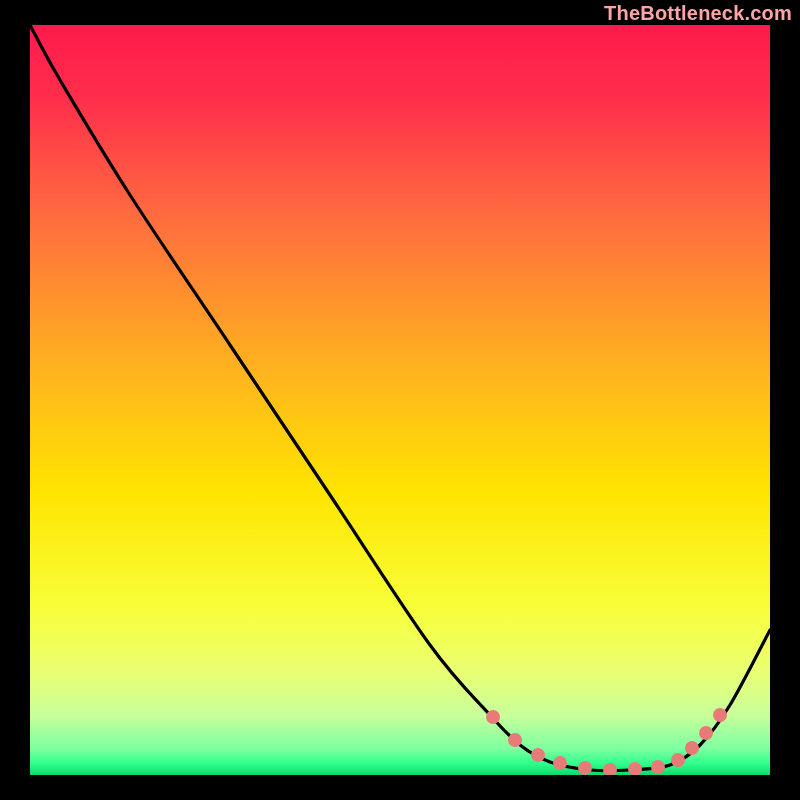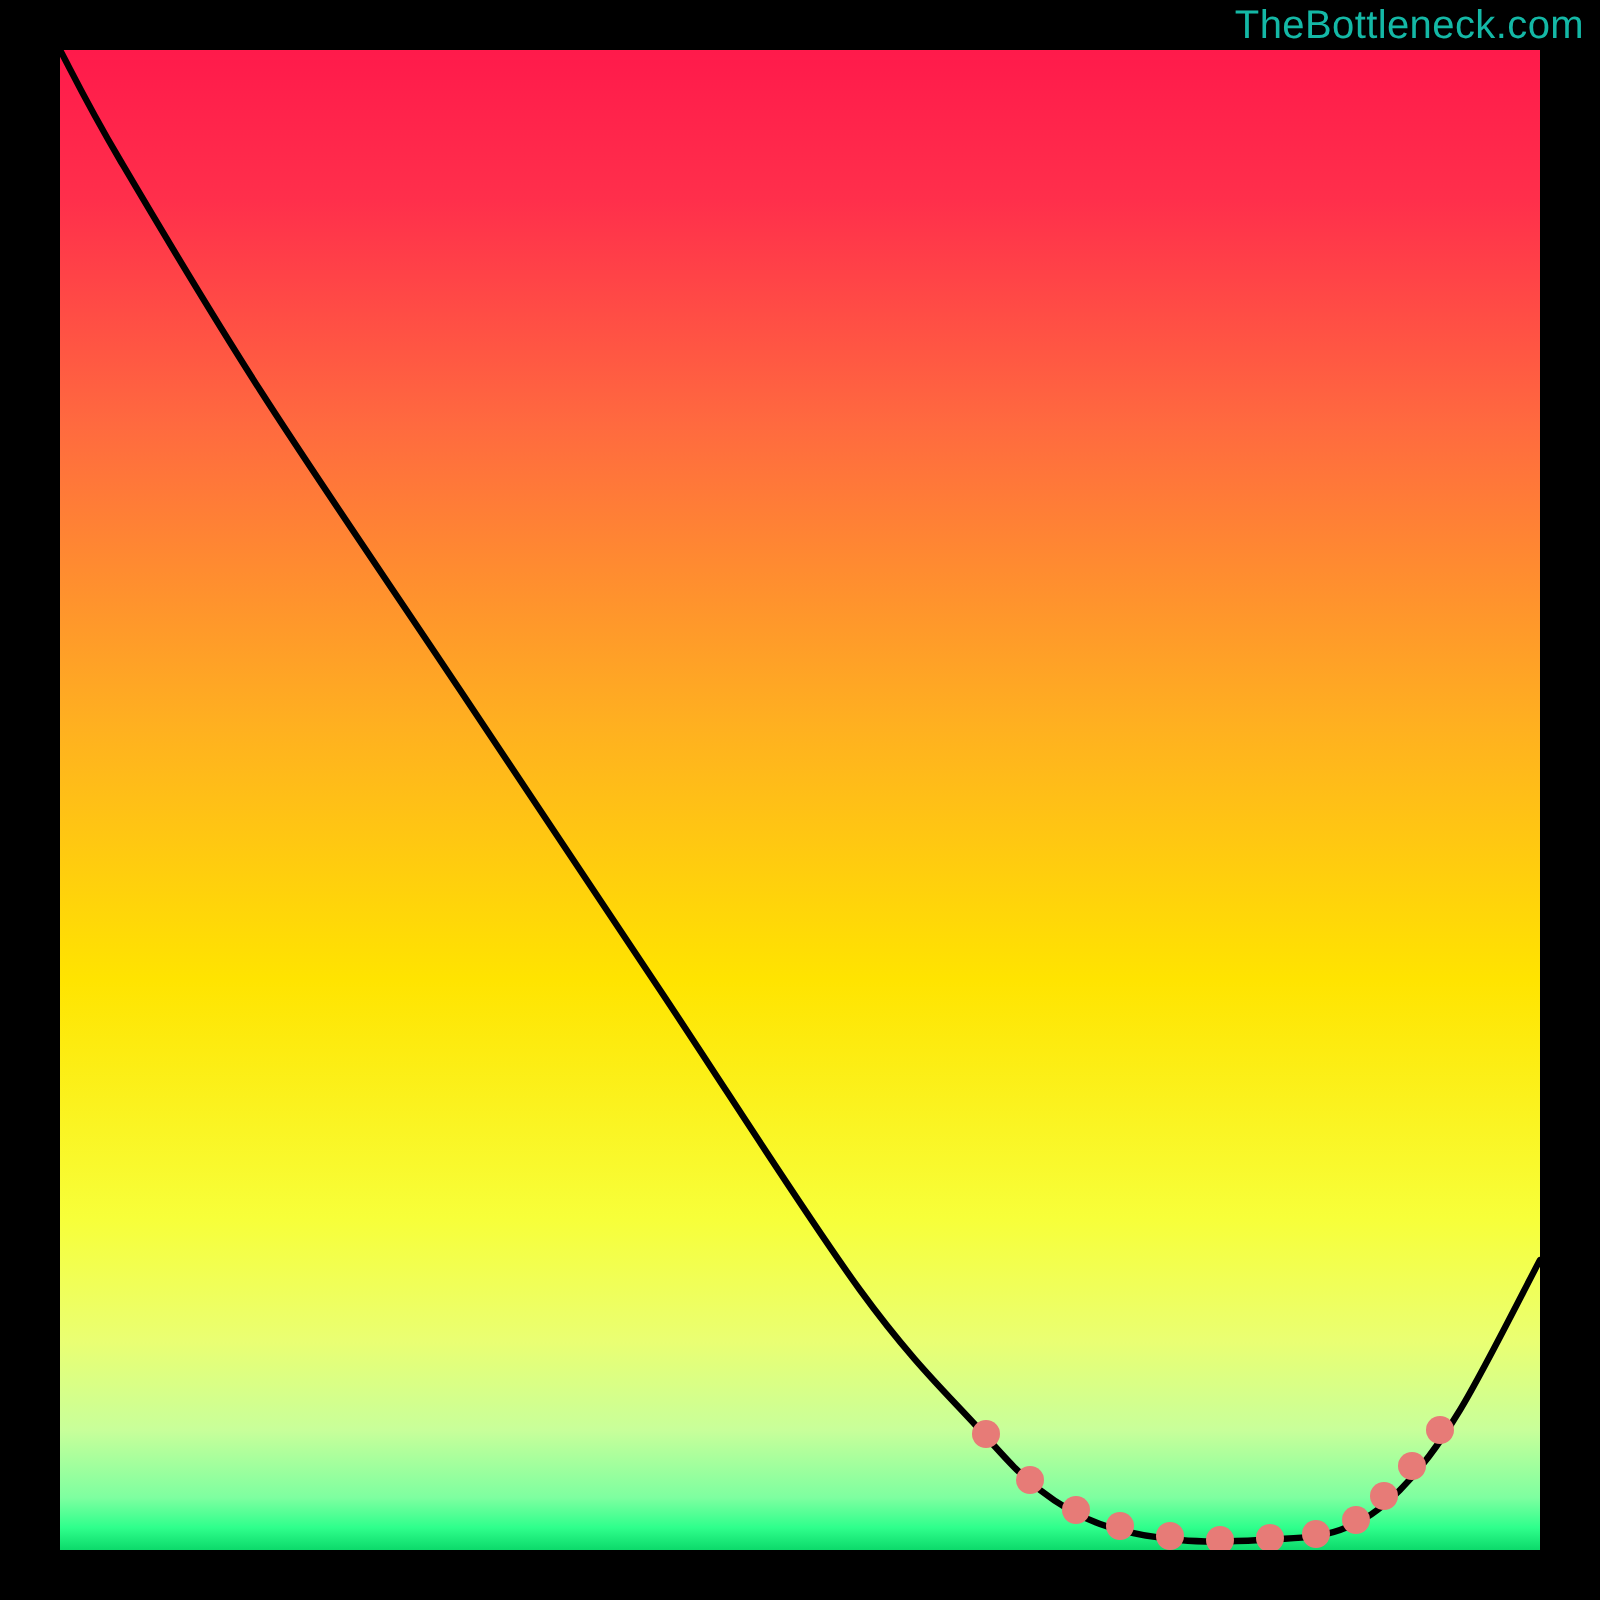--- a/index.html
+++ b/index.html
@@ -33,23 +33,23 @@
   .curve-svg {
     position: absolute;
     inset: 0;
     width: 100%;
     height: 100%;
   }
   .attribution {
     position: absolute;
     top: 2px;
     right: 8px;
-    color: #14b8a6;
+    color: #fca5a5;
     font-size: 20px;
-    font-weight: 400;
+    font-weight: 700;
     letter-spacing: 0.2px;
     user-select: none;
     margin-left: 32px;
   }
 </style>
 </head>
 <body>
 
 <div class="stage">
 

